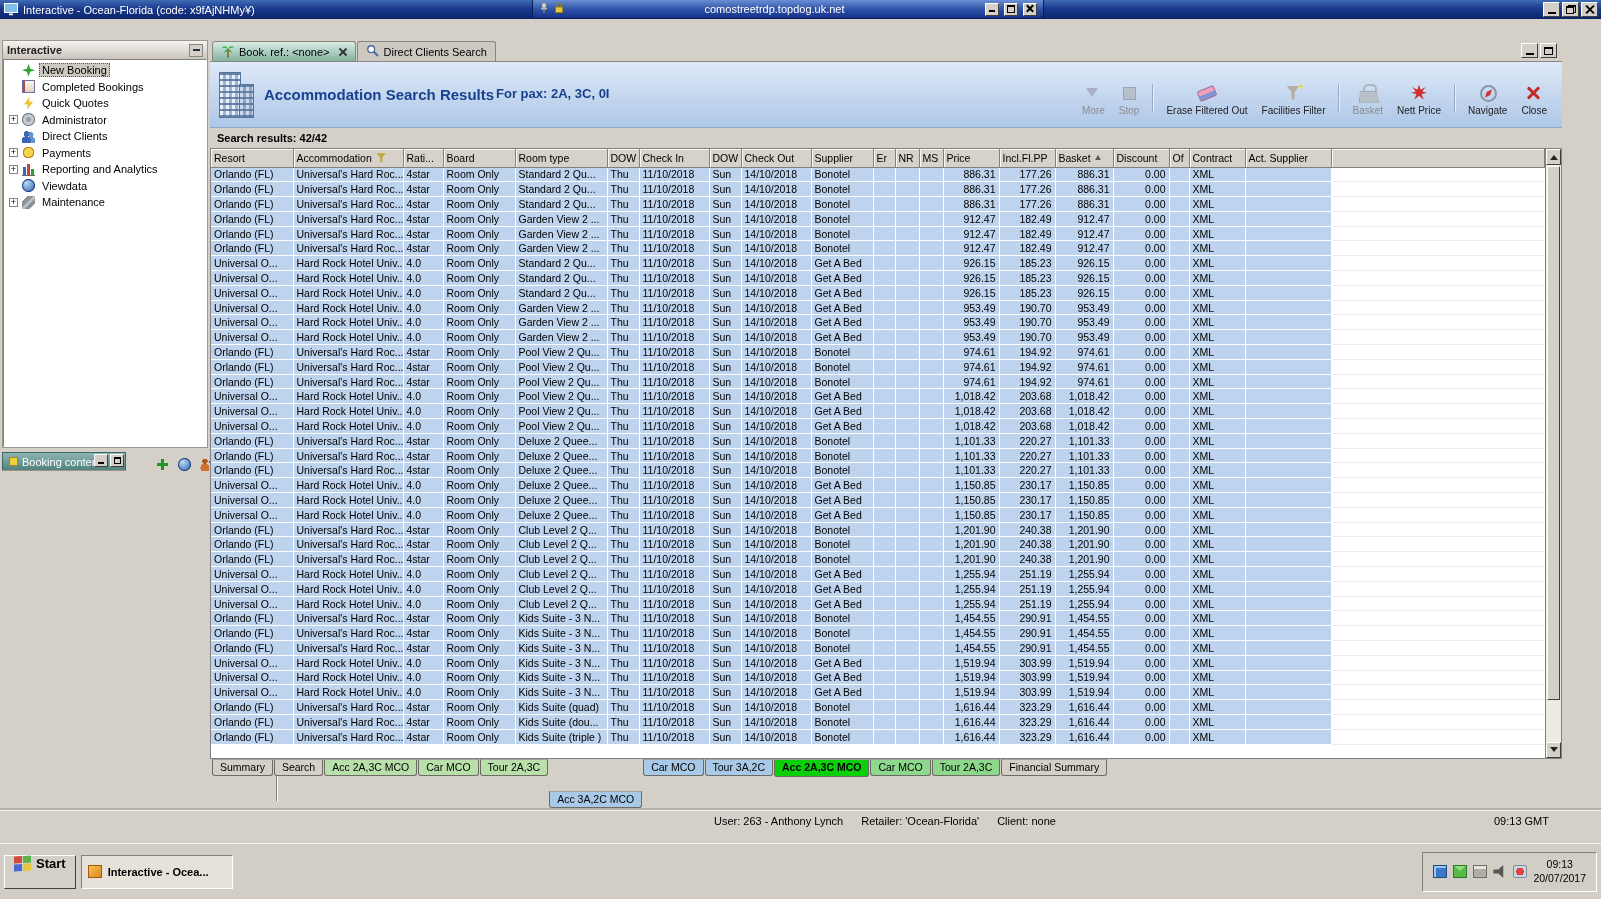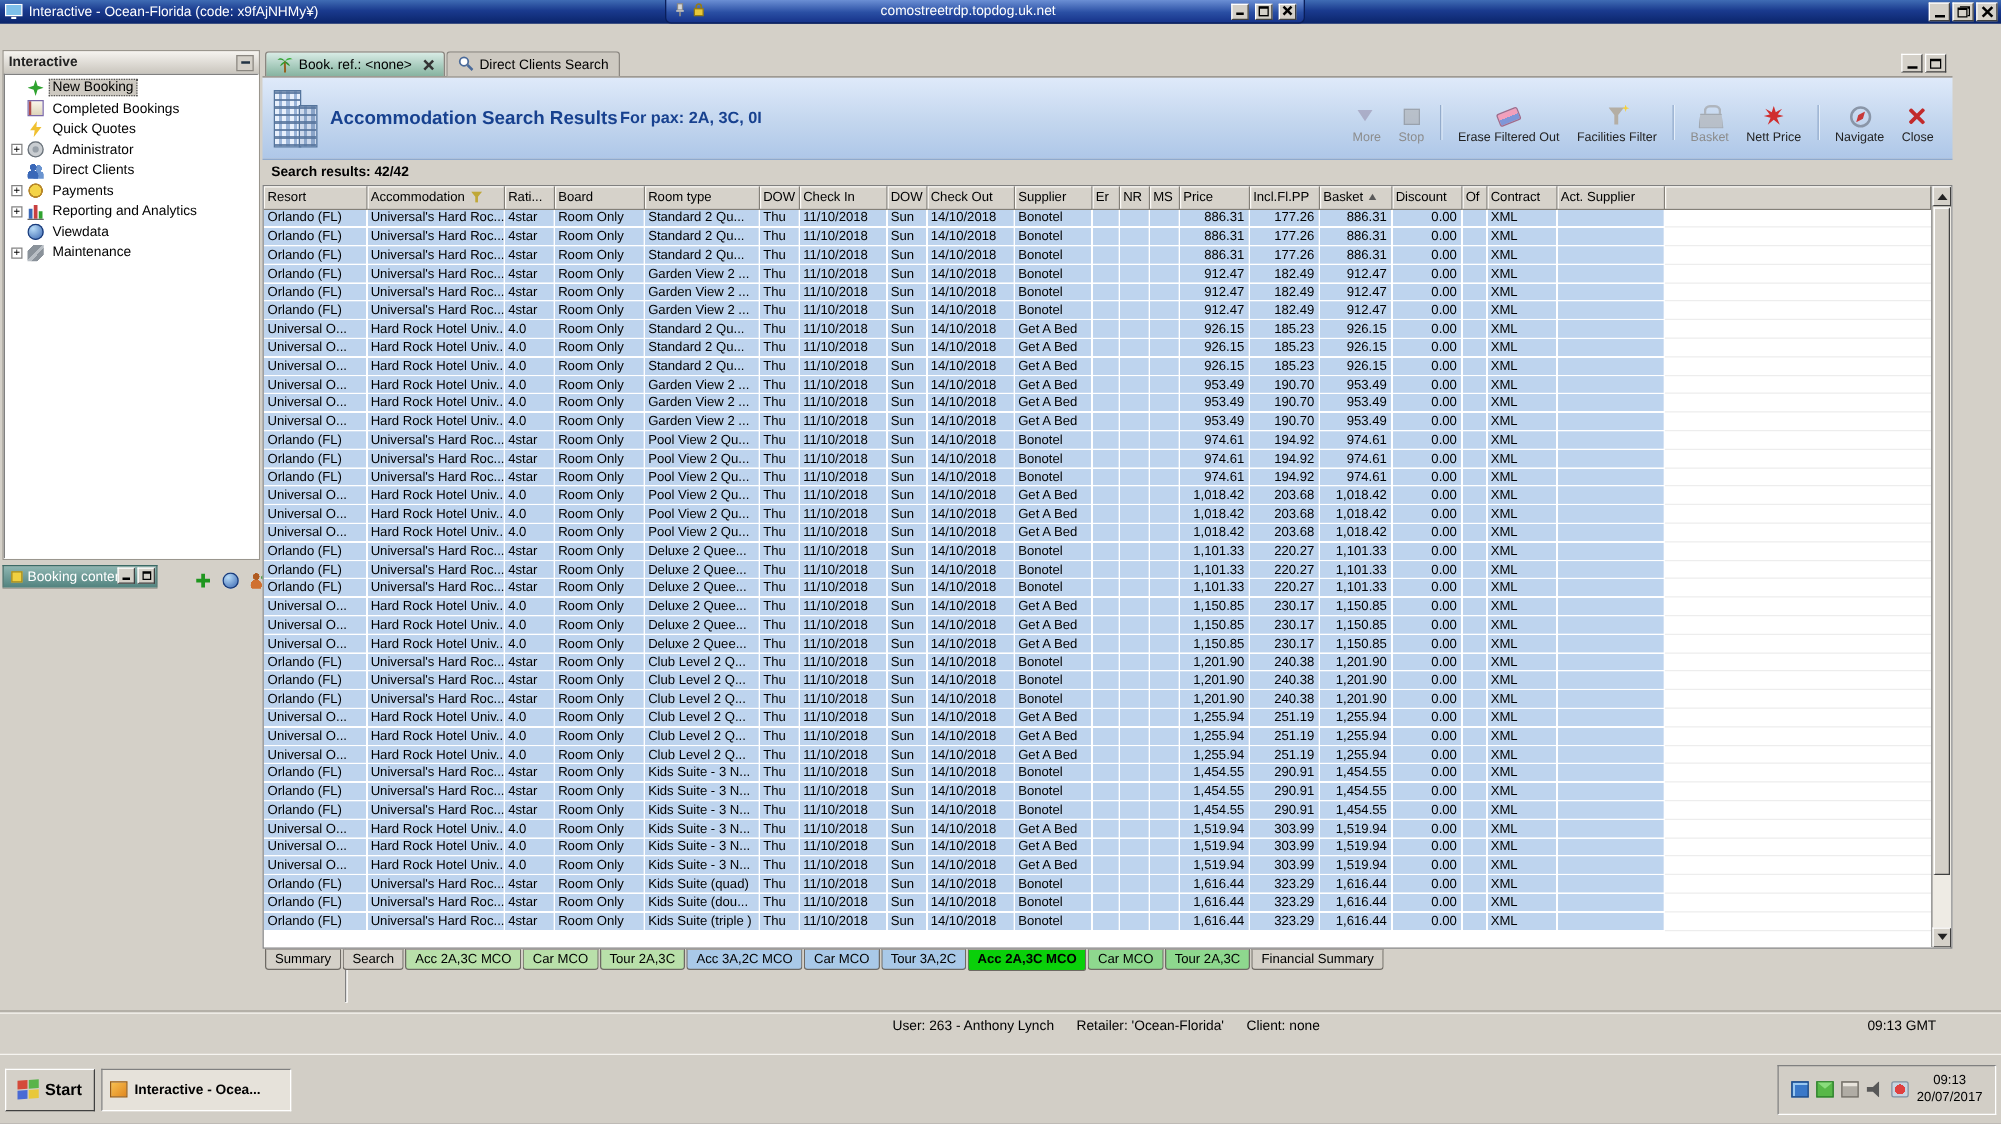--- a/index.html
+++ b/index.html
@@ -194,21 +194,21 @@
   .btab.active{font-weight:bold;height:18px}
 
   
   .user-statusbar{position:absolute;left:0;right:0;top:810px;height:22px;background:#d4d0c8;border-top:1px solid #f6f4f0;
     box-shadow:0 -2px 0 #b4b0a8}
   .usb-group{position:absolute;left:714px;top:4px;display:flex;gap:18px;white-space:nowrap}
   .usb-time{position:absolute;right:52px;top:4px;white-space:nowrap}
 
   .taskbar{position:absolute;left:0;bottom:0;width:100%;height:56px;background:#d2cec6;border-top:1px solid #f6f4f0;
     display:flex;align-items:center;gap:5px;padding:0 4px}
-  .start-btn{height:34px;display:flex;align-items:center;gap:5px;padding:0 9px;background:#d4d0c8;
+  .start-btn{height:34px;display:flex;gap:5px;padding:0 9px;background:#d4d0c8;
     border:1px solid;border-color:#fff #404040 #404040 #fff;font-weight:bold;font-size:13px}
   .start-flag{width:17px;height:15px;display:grid;grid-template:1fr 1fr/1fr 1fr;gap:1px;transform:skewY(-4deg)}
   .sf1{background:#d44a3a}.sf2{background:#5ab44a}.sf3{background:#4a6ad4}.sf4{background:#e8c83a}
   .task-btn{height:34px;width:152px;display:flex;align-items:center;gap:6px;padding:0 6px;background:#e6e2da;
     border:1px solid;border-color:#808080 #fff #fff #808080;font-weight:bold;white-space:nowrap;overflow:hidden}
   .task-ico{width:14px;height:13px;flex:none;background:linear-gradient(135deg,#f8c050,#e08820);border:1px solid #9a5c10}
   .tray{margin-left:auto;height:40px;display:flex;align-items:center;gap:6px;padding:0 10px;
     border:1px solid;border-color:#808080 #fff #fff #808080}
   .tray-ico{width:14px;height:13px;flex:none;position:relative}
   .tri-monitor{background:#3a78c8;border:1px solid #204a80;box-shadow:inset 2px 2px 0 #9ac8f0}
@@ -1512,21 +1512,21 @@
       </div>
     </div>
 
 
     <div class="bottom-tabs" id="bottom-tabs">
         <span class="btab" style="background: rgb(212, 208, 200);">Summary</span>
         <span class="btab" style="background: rgb(212, 208, 200);">Search</span>
         <span class="btab" style="background: rgb(185, 224, 170);">Acc 2A,3C MCO</span>
         <span class="btab" style="background: rgb(185, 224, 170);">Car MCO</span>
         <span class="btab" style="background: rgb(185, 224, 170);">Tour 2A,3C</span>
-        <span class="btab" style="background: rgb(169, 201, 232);">Acc 3A,2C MCO</span>
+        <span class="btab" style="background: rgb(169, 201, 232); margin-top: 32px;">Acc 3A,2C MCO</span>
         <span class="btab" style="background: rgb(169, 201, 232);">Car MCO</span>
         <span class="btab" style="background: rgb(169, 201, 232);">Tour 3A,2C</span>
         <span class="btab active" style="background: rgb(10, 208, 10);">Acc 2A,3C MCO</span>
         <span class="btab" style="background: rgb(142, 216, 142);">Car MCO</span>
         <span class="btab" style="background: rgb(142, 216, 142);">Tour 2A,3C</span>
         <span class="btab" style="background: rgb(212, 208, 200);">Financial Summary</span>
       </div>
   </div>
 
   <div class="user-statusbar">

